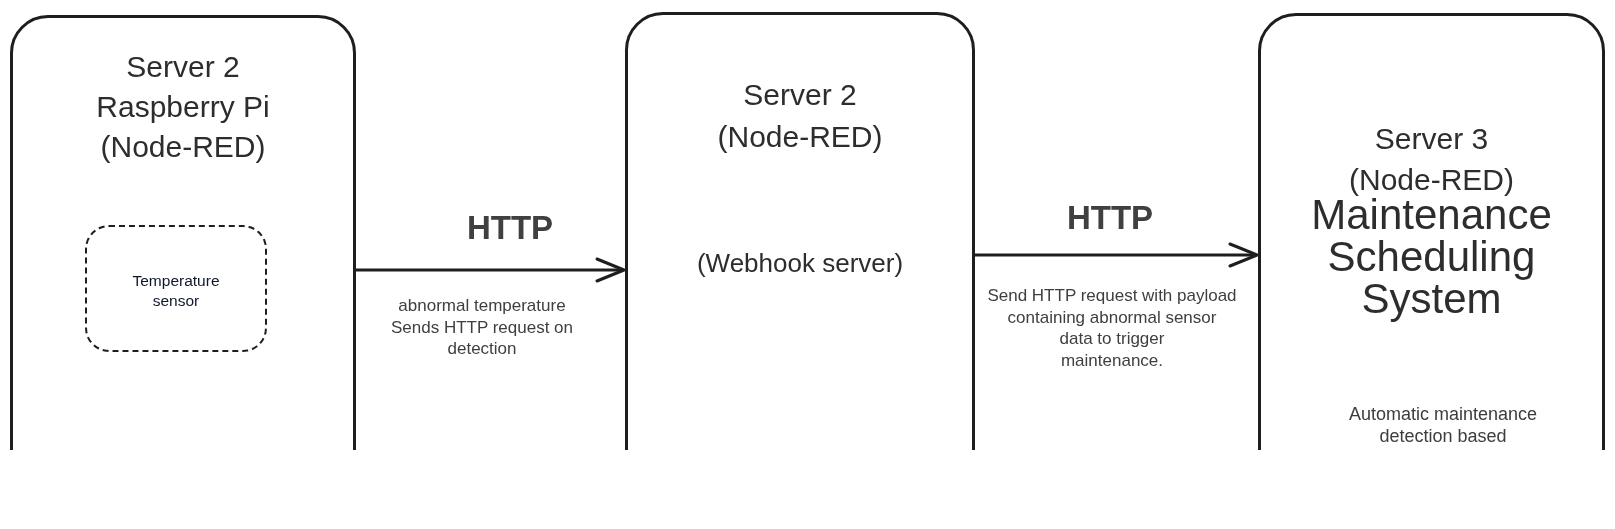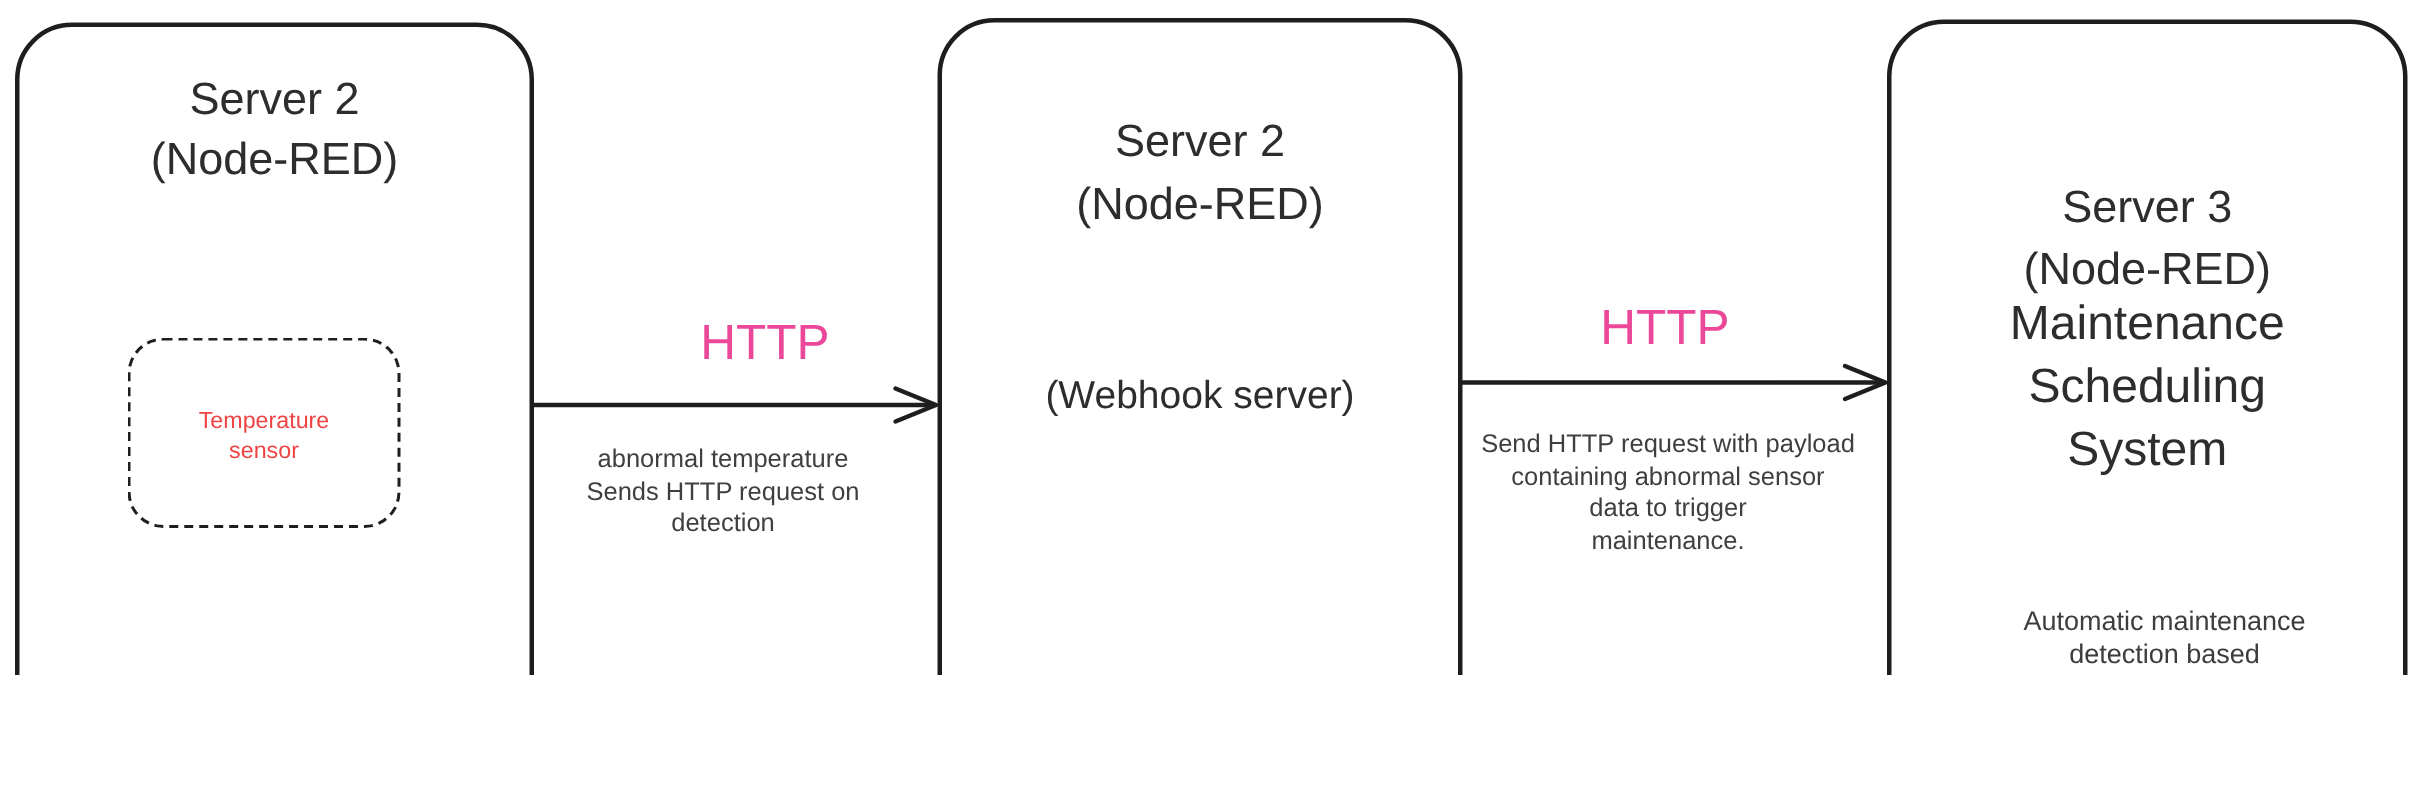--- a/index.html
+++ b/index.html
@@ -54,21 +54,21 @@
     color: #2d2d2d;
     white-space: nowrap;
   }
   .webhook-subtitle {
     top: 227px;
     font-size: 26px;
     line-height: 42px;
   }
   .maintenance-subtitle {
     top: 178px;
-    font-size: 32px;
+    font-size: 42px;
     line-height: 42px;
   }
   .node-note {
     position: absolute;
     left: 0; right: 0;
     top: 388px;
     text-align: center;
     color: #3d3d3d;
     font-size: 18px;
     line-height: 21.5px;
@@ -82,33 +82,34 @@
     width: 182px;
     height: 127px;
     box-sizing: border-box;
     border: 2.5px dashed #1e1e1e;
     border-radius: 24px;
     display: flex;
     flex-direction: column;
     align-items: center;
     justify-content: center;
     text-align: center;
-    color: #ef4444;
+    color: #0f172a;
     font-size: 15.5px;
     line-height: 19.5px;
     padding-top: 4px;
   }
 
   .edge-label {
     position: absolute;
     transform: translateX(-50%);
-    color: #ec4899;
+    color: #404040;
     font-size: 33px;
     line-height: 42px;
     white-space: nowrap;
+    font-weight: bold;
   }
   .edge-label-1 { left: 510px;  top: 207px; }
   .edge-label-2 { left: 1110px; top: 197px; }
 
   .edge-desc {
     position: absolute;
     transform: translateX(-50%);
     text-align: center;
     color: #3f3f3f;
     font-size: 17px;
@@ -130,20 +131,21 @@
     </g>
     <g stroke="#1e1e1e" stroke-width="3" fill="none" stroke-linecap="round" stroke-linejoin="round">
       <line x1="975" y1="255" x2="1254" y2="255"></line>
       <polyline points="1230,244 1257,255 1230,266"></polyline>
     </g>
   </svg>
 
   <div class="node node-left">
     <div class="node-title">
       <div>Server 2</div>
+      <div>Raspberry Pi</div>
       <div>(Node-RED)</div>
     </div>
     <div class="sensor-box">
       <div>Temperature</div>
       <div>sensor</div>
     </div>
   </div>
 
   <div class="node node-middle">
     <div class="node-title">

